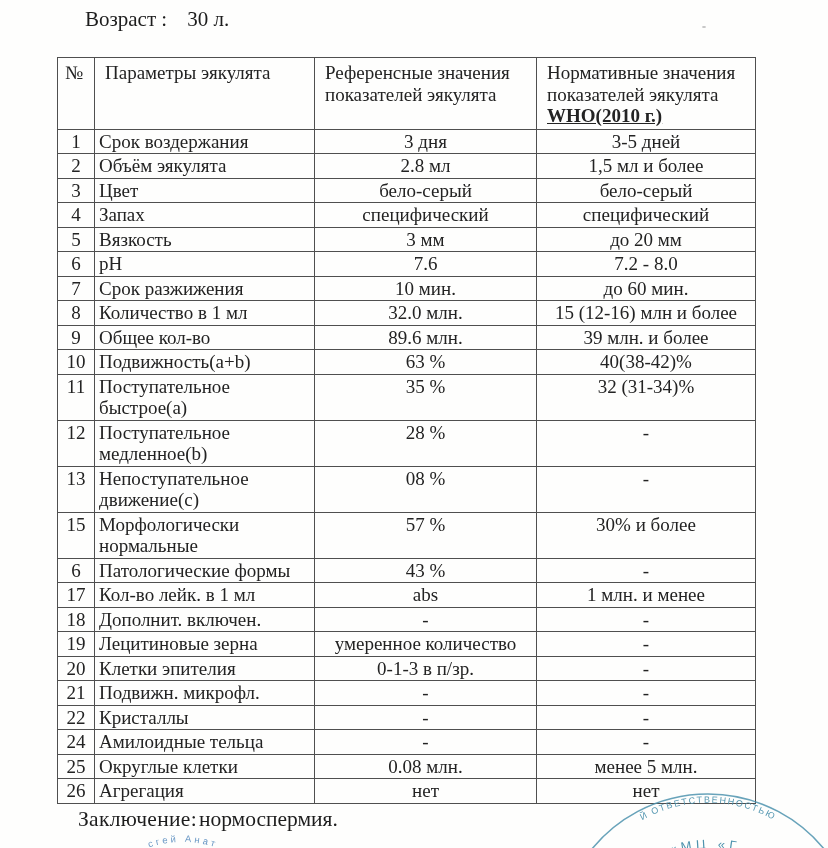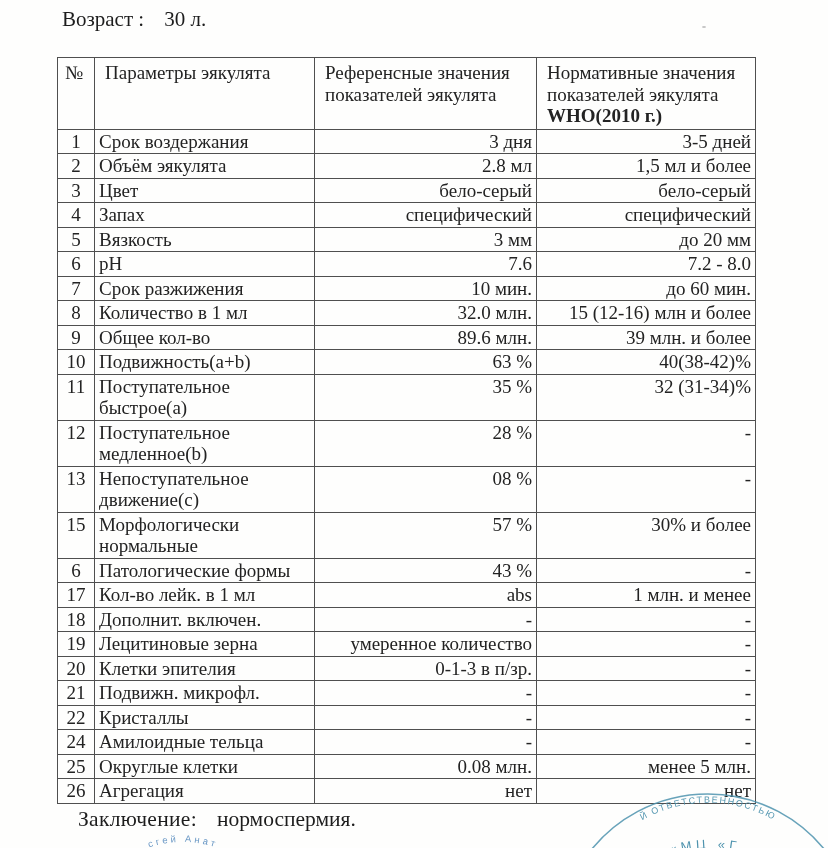--- a/index.html
+++ b/index.html
@@ -1,43 +1,43 @@
 <!DOCTYPE html>
 <html><head>
 <meta charset="utf-8">
 <style>
   html,body{margin:0;padding:0;background:#ffffff;}
   .page{
     position:relative;width:828px;height:848px;background:#fefefd;
     overflow:hidden;font-family:"Liberation Serif","DejaVu Serif",serif;color:#222;
   }
   
-  .age-line{position:absolute;left:62px;top:7px;font-size:21px;color:#1d1d1d;}
+  .age-line{position:absolute;left:85px;top:7px;font-size:21px;color:#1d1d1d;}
   .age-line .val{margin-left:20px;}
   
   table.report{
     position:absolute;left:57px;top:57px;width:698px;
     border-collapse:collapse;table-layout:fixed;
   }
   table.report th,table.report td{
     border:1px solid #4f4f4f;
     font-size:19px;line-height:21.5px;color:#232323;
     vertical-align:top;padding:1px 4px;overflow:hidden;
   }
   table.report th{font-weight:normal;text-align:left;height:62px;padding:4px 6px 2px 10px;}
   table.report th.num{text-align:center;padding-left:2px;}
   table.report td{height:21px;}
   td.c-num{text-align:center;}
   td.c-param{padding-left:10px;white-space:pre-line;}
-  td.c-ref,td.c-norm{text-align:right;}
-  .who-bold{display:block;font-weight:bold;}
+  td.c-ref,td.c-norm{text-align:center;}
+  .who-bold{display:block;font-weight:bold;text-decoration:underline;}
   
   .conclusion{position:absolute;left:78px;top:807px;font-size:21.5px;color:#1d1d1d;}
   .conclusion .lbl{font-weight:normal;letter-spacing:.3px;}
-  .conclusion .val{margin-left:20px;}
+  .conclusion .val{margin-left:2px;}
   
   .stamp{position:absolute;pointer-events:none;}
   .stamp-left{left:98px;top:820px;}
   .stamp-right{left:588px;top:786px;}
   
   .speck{position:absolute;left:702px;top:26px;width:4px;height:2px;
     background:#b5b5b5;border-radius:50%;opacity:.8;}
 </style>
 </head>
 <body>

